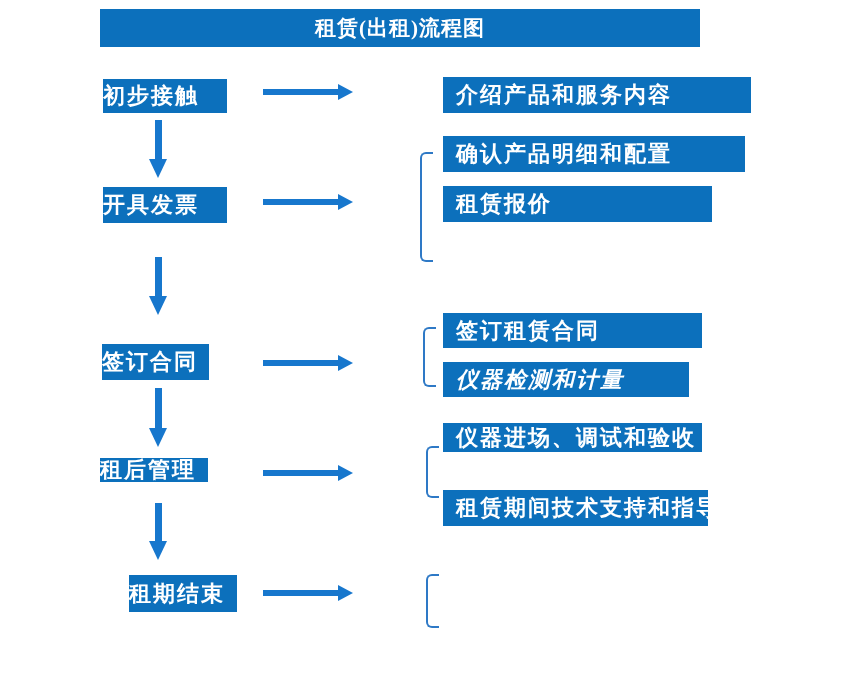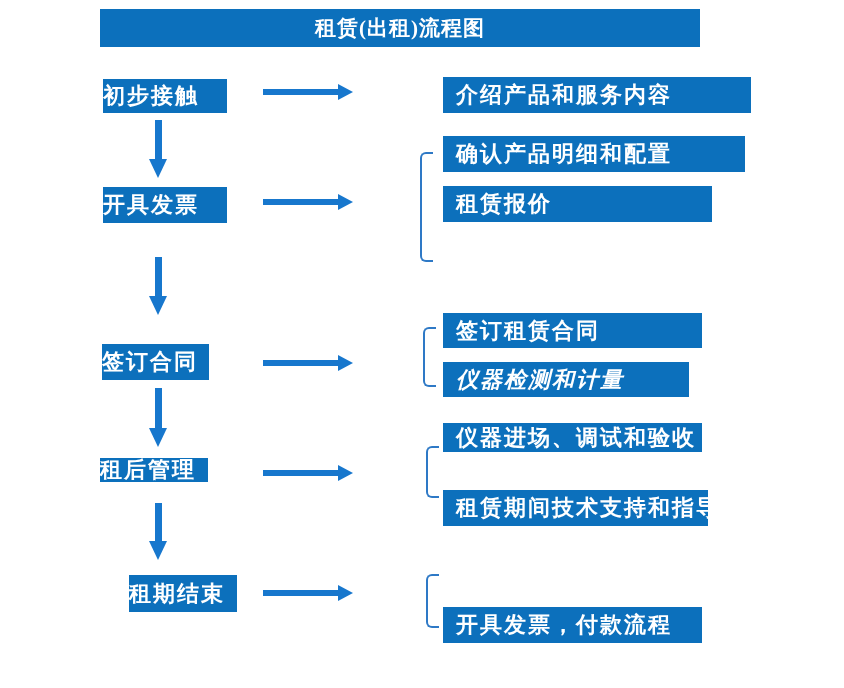--- a/index.html
+++ b/index.html
@@ -130,17 +130,14 @@
     <span>仪器检测和计量</span>
   </div>
 
   <div class="box detail" style="left:443px;top:423px;width:259px;height:29px;">
     <span>仪器进场、调试和验收</span>
   </div>
   <div class="box detail" style="left:443px;top:490px;width:265px;height:36px;">
     <span>租赁期间技术支持和指导</span>
   </div>
 
-  <div class="box detail" style="left:443px;top:607px;width:259px;height:36px;">
-    <span>开具发票，付款流程</span>
-  </div>
 
 </div>
 
 </body></html>

